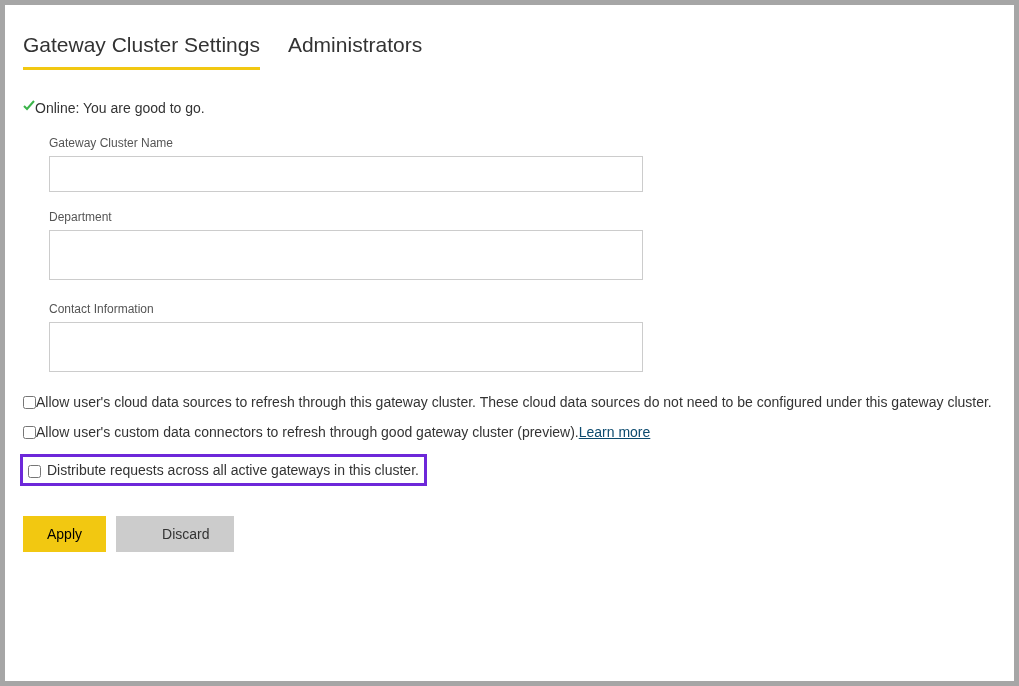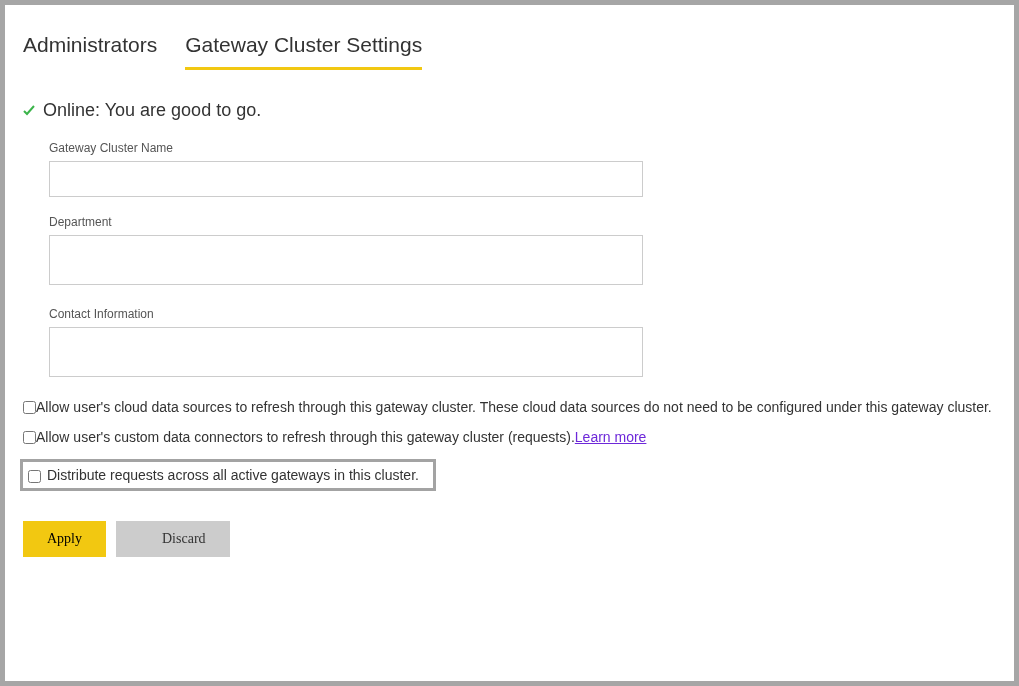--- a/index.html
+++ b/index.html
@@ -31,24 +31,24 @@
       font-weight: 300;
       color: #333333;
       padding-bottom: 10px;
       cursor: pointer;
     }
     .tab.active {
       border-bottom: 3px solid #f2c811;
     }
     .status-row {
       display: flex;
-      align-items: center;
-      gap: 8px;
+      align-items: flex-start;
+      gap: 0;
       margin-bottom: 20px;
-      font-size: 18px;
+      font-size: 14px;
       color: #333333;
     }
     .check-icon {
       width: 12px;
       height: 12px;
       display: inline-flex;
       align-items: center;
       justify-content: center;
     }
     .check-icon svg {
@@ -86,25 +86,25 @@
       margin-bottom: 14px;
       font-size: 14px;
       color: #333333;
     }
     .checkbox-row input[type="checkbox"] {
       width: 13px;
       height: 13px;
       margin-top: 1px;
     }
     .checkbox-row a {
-      color: #6d28d9;
+      color: #0c4a6e;
     }
     .highlight-box {
-      border: 3px solid #a3a3a3;
-      padding: 5px 14px 5px 2px;
+      border: 3px solid #6d28d9;
+      padding: 5px 5px 5px 2px;
       display: inline-flex;
       align-items: flex-end;
       gap: 6px;
       margin-left: -3px;
       margin-bottom: 14px;
       font-size: 14px;
       color: #333333;
     }
     .highlight-box input[type="checkbox"] {
       width: 13px;
@@ -113,41 +113,41 @@
     }
     .button-row {
       margin-top: 16px;
       display: flex;
       gap: 10px;
     }
     .btn {
       border: none;
       padding: 10px 24px;
       font-size: 14px;
-      font-family: Liberation Serif, serif;
+      font-family: Liberation Sans, sans-serif;
       cursor: pointer;
     }
     .btn-primary {
       background: #f2c811;
       color: #000000;
     }
     .btn-secondary {
       background: #cccccc;
       color: #333333;
       padding-left: 46px;
     }
   </style>
 </head>
 <body>
 
 <div class="panel">
 
   <div class="tabs">
+    <div class="tab active">Gateway Cluster Settings</div>
     <div class="tab">Administrators</div>
-    <div class="tab active">Gateway Cluster Settings</div>
   </div>
 
   <div class="status-row">
     <span class="check-icon">
       <svg viewBox="0 0 12 12" width="12" height="12">
           <polyline points="1,6 4,9 11,1"></polyline>
         </svg>
     </span>
     <span>Online: You are good to go.</span>
   </div>
@@ -168,21 +168,21 @@
     <textarea class="text-input multi" style=""></textarea>
   </div>
 
   <div class="checkbox-row">
     <input type="checkbox" style="">
     <span>Allow user's cloud data sources to refresh through this gateway cluster. These cloud data sources do not need to be configured under this gateway cluster.</span>
   </div>
 
   <div class="checkbox-row">
     <input type="checkbox" style="">
-    <span>Allow user's custom data connectors to refresh through this gateway cluster (requests).</span>
+    <span>Allow user's custom data connectors to refresh through good gateway cluster (preview).</span>
     <a href="#">Learn more</a>
   </div>
 
   <div class="highlight-box">
     <input type="checkbox" style="">
     <span>Distribute requests across all active gateways in this cluster.</span>
   </div>
 
   <div class="button-row">
     <button class="btn btn-primary">Apply</button>

